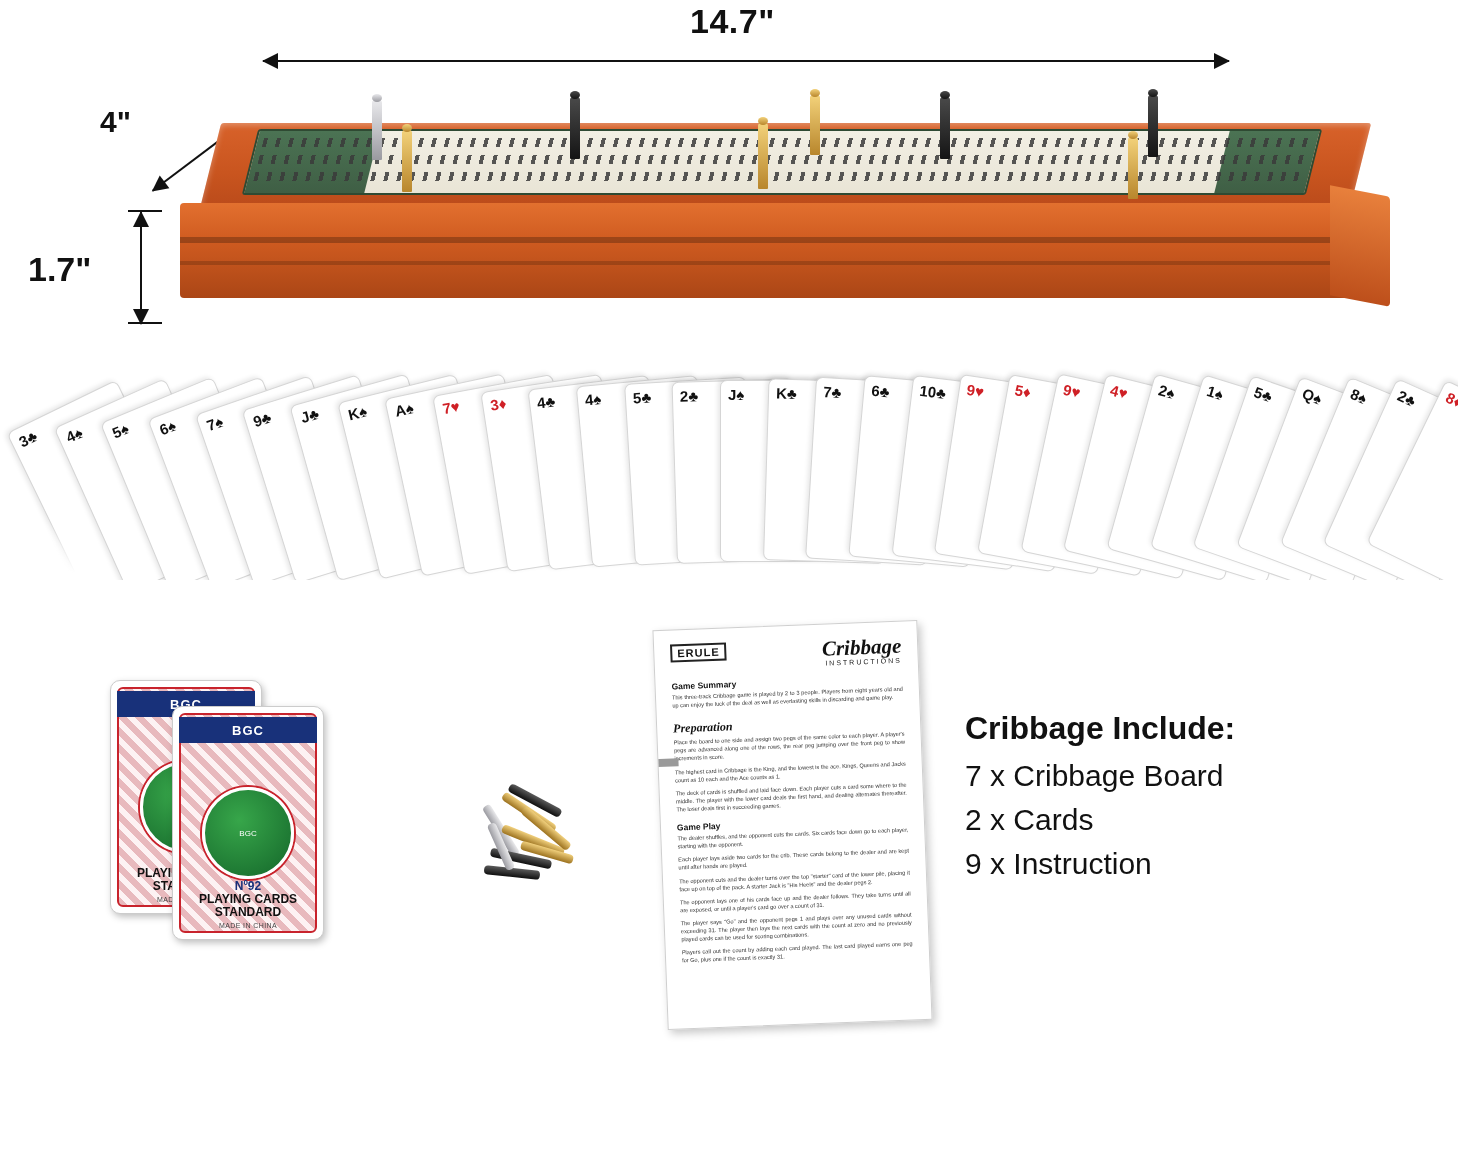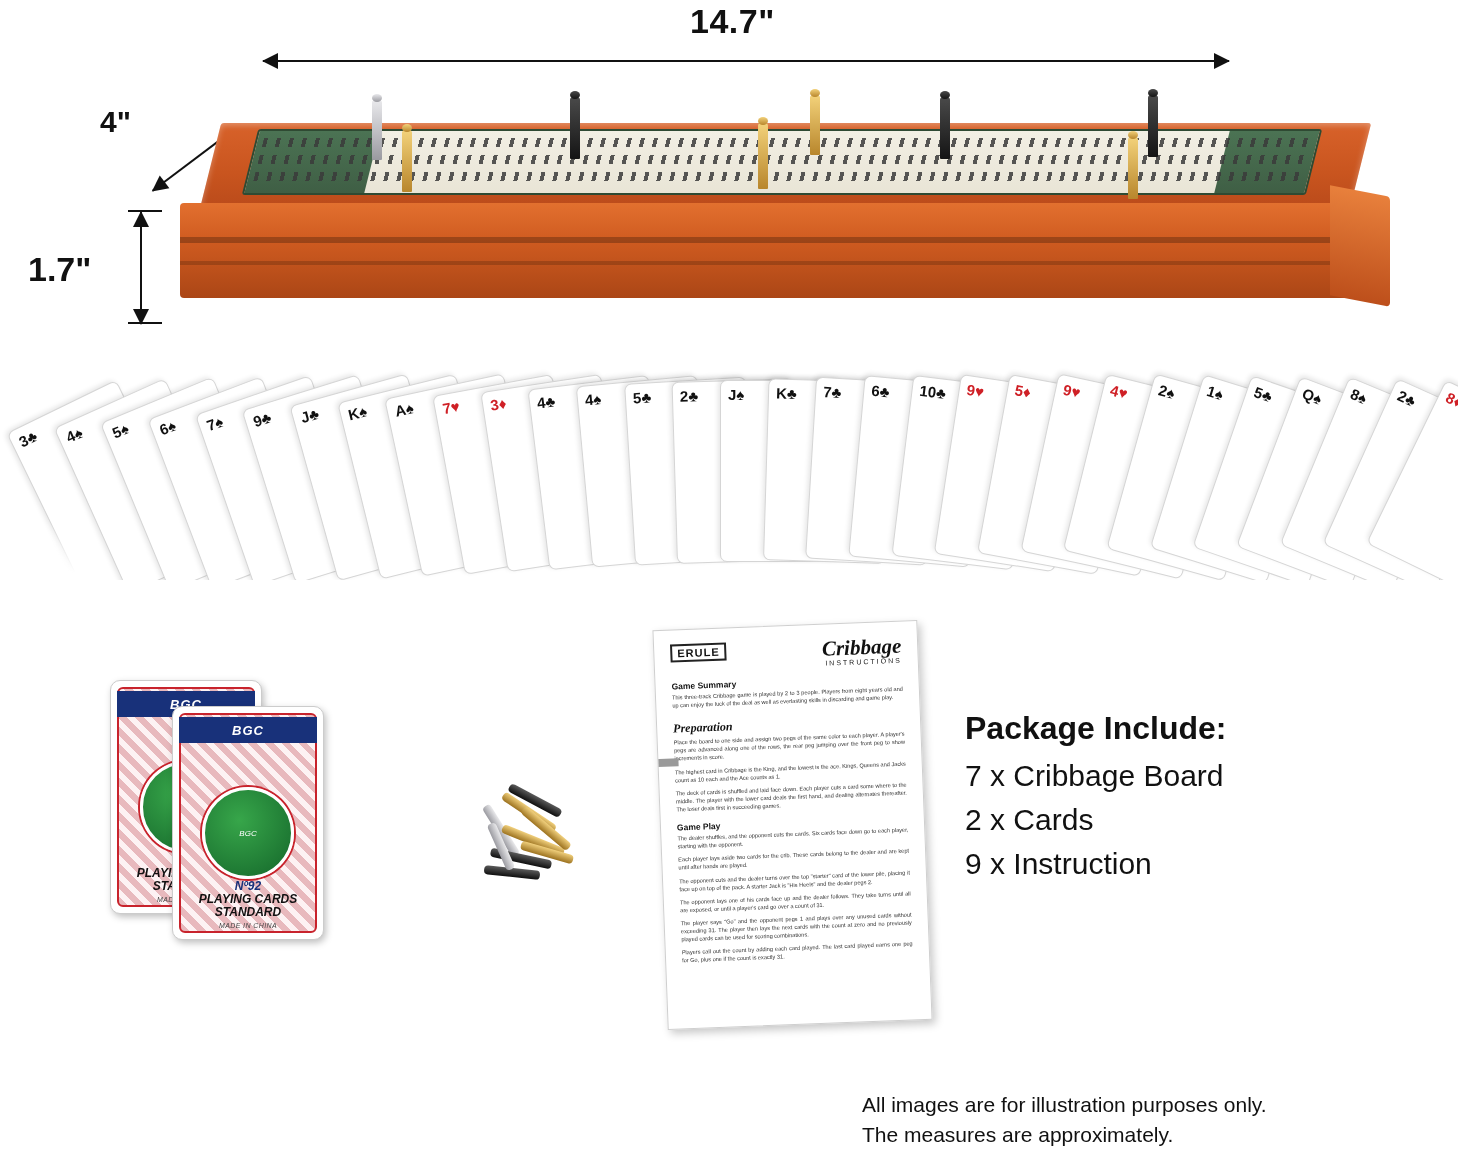--- a/index.html
+++ b/index.html
@@ -112,21 +112,21 @@
     box-shadow:-2px -2px 5px rgba(0,0,0,.10);
     transform-origin:bottom center;
   }
   .fan-card .pip{position:absolute;left:7px;top:6px;font-size:15px;font-weight:700;line-height:1;}
   .fan-card .pip.red{color:#cf2026;}
   .fan-card .pip.black{color:#111;}
   #fan-fade{position:absolute;left:0;bottom:0;width:1458px;height:60px;
     background:linear-gradient(180deg,rgba(255,255,255,0),#fff 88%);}
 
   
-  #card-decks{position:absolute;left:110px;top:680px;width:310px;height:270px;font-style:italic;}
+  #card-decks{position:absolute;left:110px;top:680px;width:310px;height:270px;}
   .deck{
     position:absolute;width:150px;height:232px;border-radius:10px;background:#fff;
     border:1px solid #ccc;box-shadow:2px 3px 7px rgba(0,0,0,.25);overflow:hidden;
   }
   .deck.back{left:0;top:0;}
   .deck.front{left:62px;top:26px;}
   .deck .frame{
     position:absolute;inset:6px;border:2px solid #c8232c;border-radius:6px;
     background:
       repeating-linear-gradient(45deg,#e8b9bd 0 6px,#fdf2f3 6px 12px);
@@ -380,26 +380,22 @@
         <p>The dealer shuffles, and the opponent cuts the cards. Six cards face down go to each player, starting with the opponent.</p>
         <p>Each player lays aside two cards for the crib. These cards belong to the dealer and are kept until after hands are played.</p>
         <p>The opponent cuts and the dealer turns over the top "starter" card of the lower pile, placing it face up on top of the pack. A starter Jack is "His Heels" and the dealer pegs 2.</p>
         <p>The opponent lays one of his cards face up and the dealer follows. They take turns until all are exposed, or until a player's card go over a count of 31.</p>
         <p>The player says "Go" and the opponent pegs 1 and plays over any unused cards without exceeding 31. The player then lays the next cards with the count at zero and no previously played cards can be used for scoring combinations.</p>
         <p>Players call out the count by adding each card played. The last card played earns one peg for Go, plus one if the count is exactly 31.</p>
       </div>
   </div>
 
   <div id="package-include">
-    <div class="pkg-title">Package Include:</div>
+    <div class="pkg-title">Cribbage Include:</div>
     <div id="pkg-items">
         <div class="pkg-item">7 x Cribbage Board</div>
         <div class="pkg-item">2 x Cards</div>
         <div class="pkg-item">9 x Instruction</div>
       </div>
   </div>
 
-  <div id="disclaimer">
-    <div>All images are for illustration purposes only.</div>
-    <div>The measures are approximately.</div>
-  </div>
 
 </div>
 
 </body></html>

